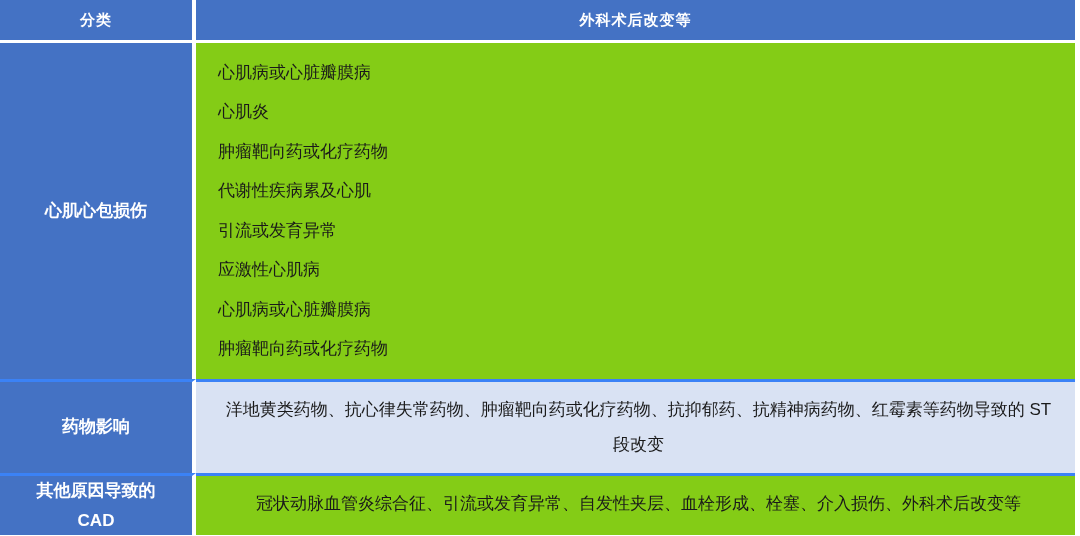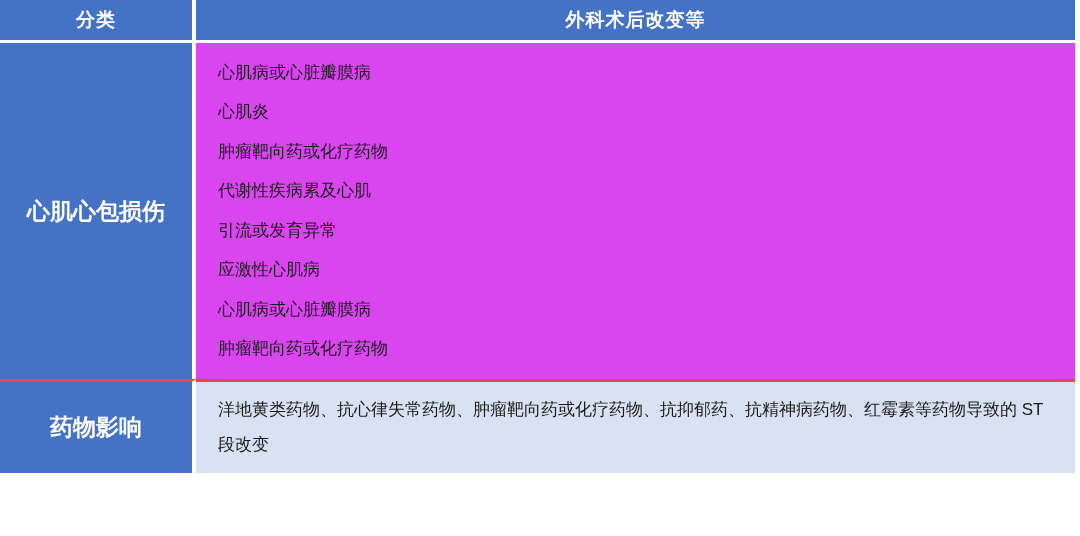--- a/index.html
+++ b/index.html
@@ -24,60 +24,61 @@
     border-spacing: 0;
     table-layout: fixed;
   }
   col.col-category { width: 196px; }
   col.col-examples { width: 879px; }
 
   
   thead th {
     background: #4472C4;
     color: #ffffff;
-    font-size: 19px;
+    font-size: 15px;
     font-weight: bold;
     text-align: center;
     vertical-align: middle;
     height: 40px;
     padding: 0;
     letter-spacing: 1px;
     border-bottom: 3px solid #ffffff;
   }
   thead th.th-category {
     border-right: 4px solid #ffffff;
   }
 
   
   td.cat-cell {
     background: #4472C4;
     color: #ffffff;
-    font-size: 23px;
+    font-size: 17px;
     font-weight: bold;
     text-align: center;
     vertical-align: middle;
     padding: 0 6px;
     border-right: 4px solid #ffffff;
     line-height: 1.75;
   }
   td.cat-cell .cat-line { display: block; }
 
   
   td.ex-cell {
     font-size: 17px;
     color: #1a1a1a;
     vertical-align: top;
     padding: 10px 16px 10px 22px;
     line-height: 1.95;
   }
-  tr.row-shade-a td.ex-cell { background: #d946ef; margin-left: 32px; }
+  tr.row-shade-a td.ex-cell { background: #84cc16; margin-left: 32px; }
   tr.row-shade-b td.ex-cell { background: #D9E2F3; }
 
   tr.row-sep td {
-    border-top: 3px solid #ef4444;
+    border-top: 3px solid #3b82f6;
+    text-align: center;
   }
 
   ul.ex-list {
     margin: 0;
     padding: 0;
     list-style: none;
   }
   ul.ex-list li {
     margin: 0;
     padding: 0;
@@ -126,16 +127,25 @@
 
       <tr class="row-shade-b row-sep">
         <td class="cat-cell">
           <span class="cat-line">药物影响</span>
         </td>
         <td class="ex-cell">
           <p class="ex-para">洋地黄类药物、抗心律失常药物、肿瘤靶向药或化疗药物、抗抑郁药、抗精神病药物、红霉素等药物导致的 ST 段改变</p>
         </td>
       </tr>
 
+      <tr class="row-shade-a row-sep">
+        <td class="cat-cell">
+          <span class="cat-line">其他原因导致的</span>
+          <span class="cat-line">CAD</span>
+        </td>
+        <td class="ex-cell">
+          <p class="ex-para">冠状动脉血管炎综合征、引流或发育异常、自发性夹层、血栓形成、栓塞、介入损伤、外科术后改变等</p>
+        </td>
+      </tr>
 
     </tbody>
   </table>
 </div>
 
 </body></html>

